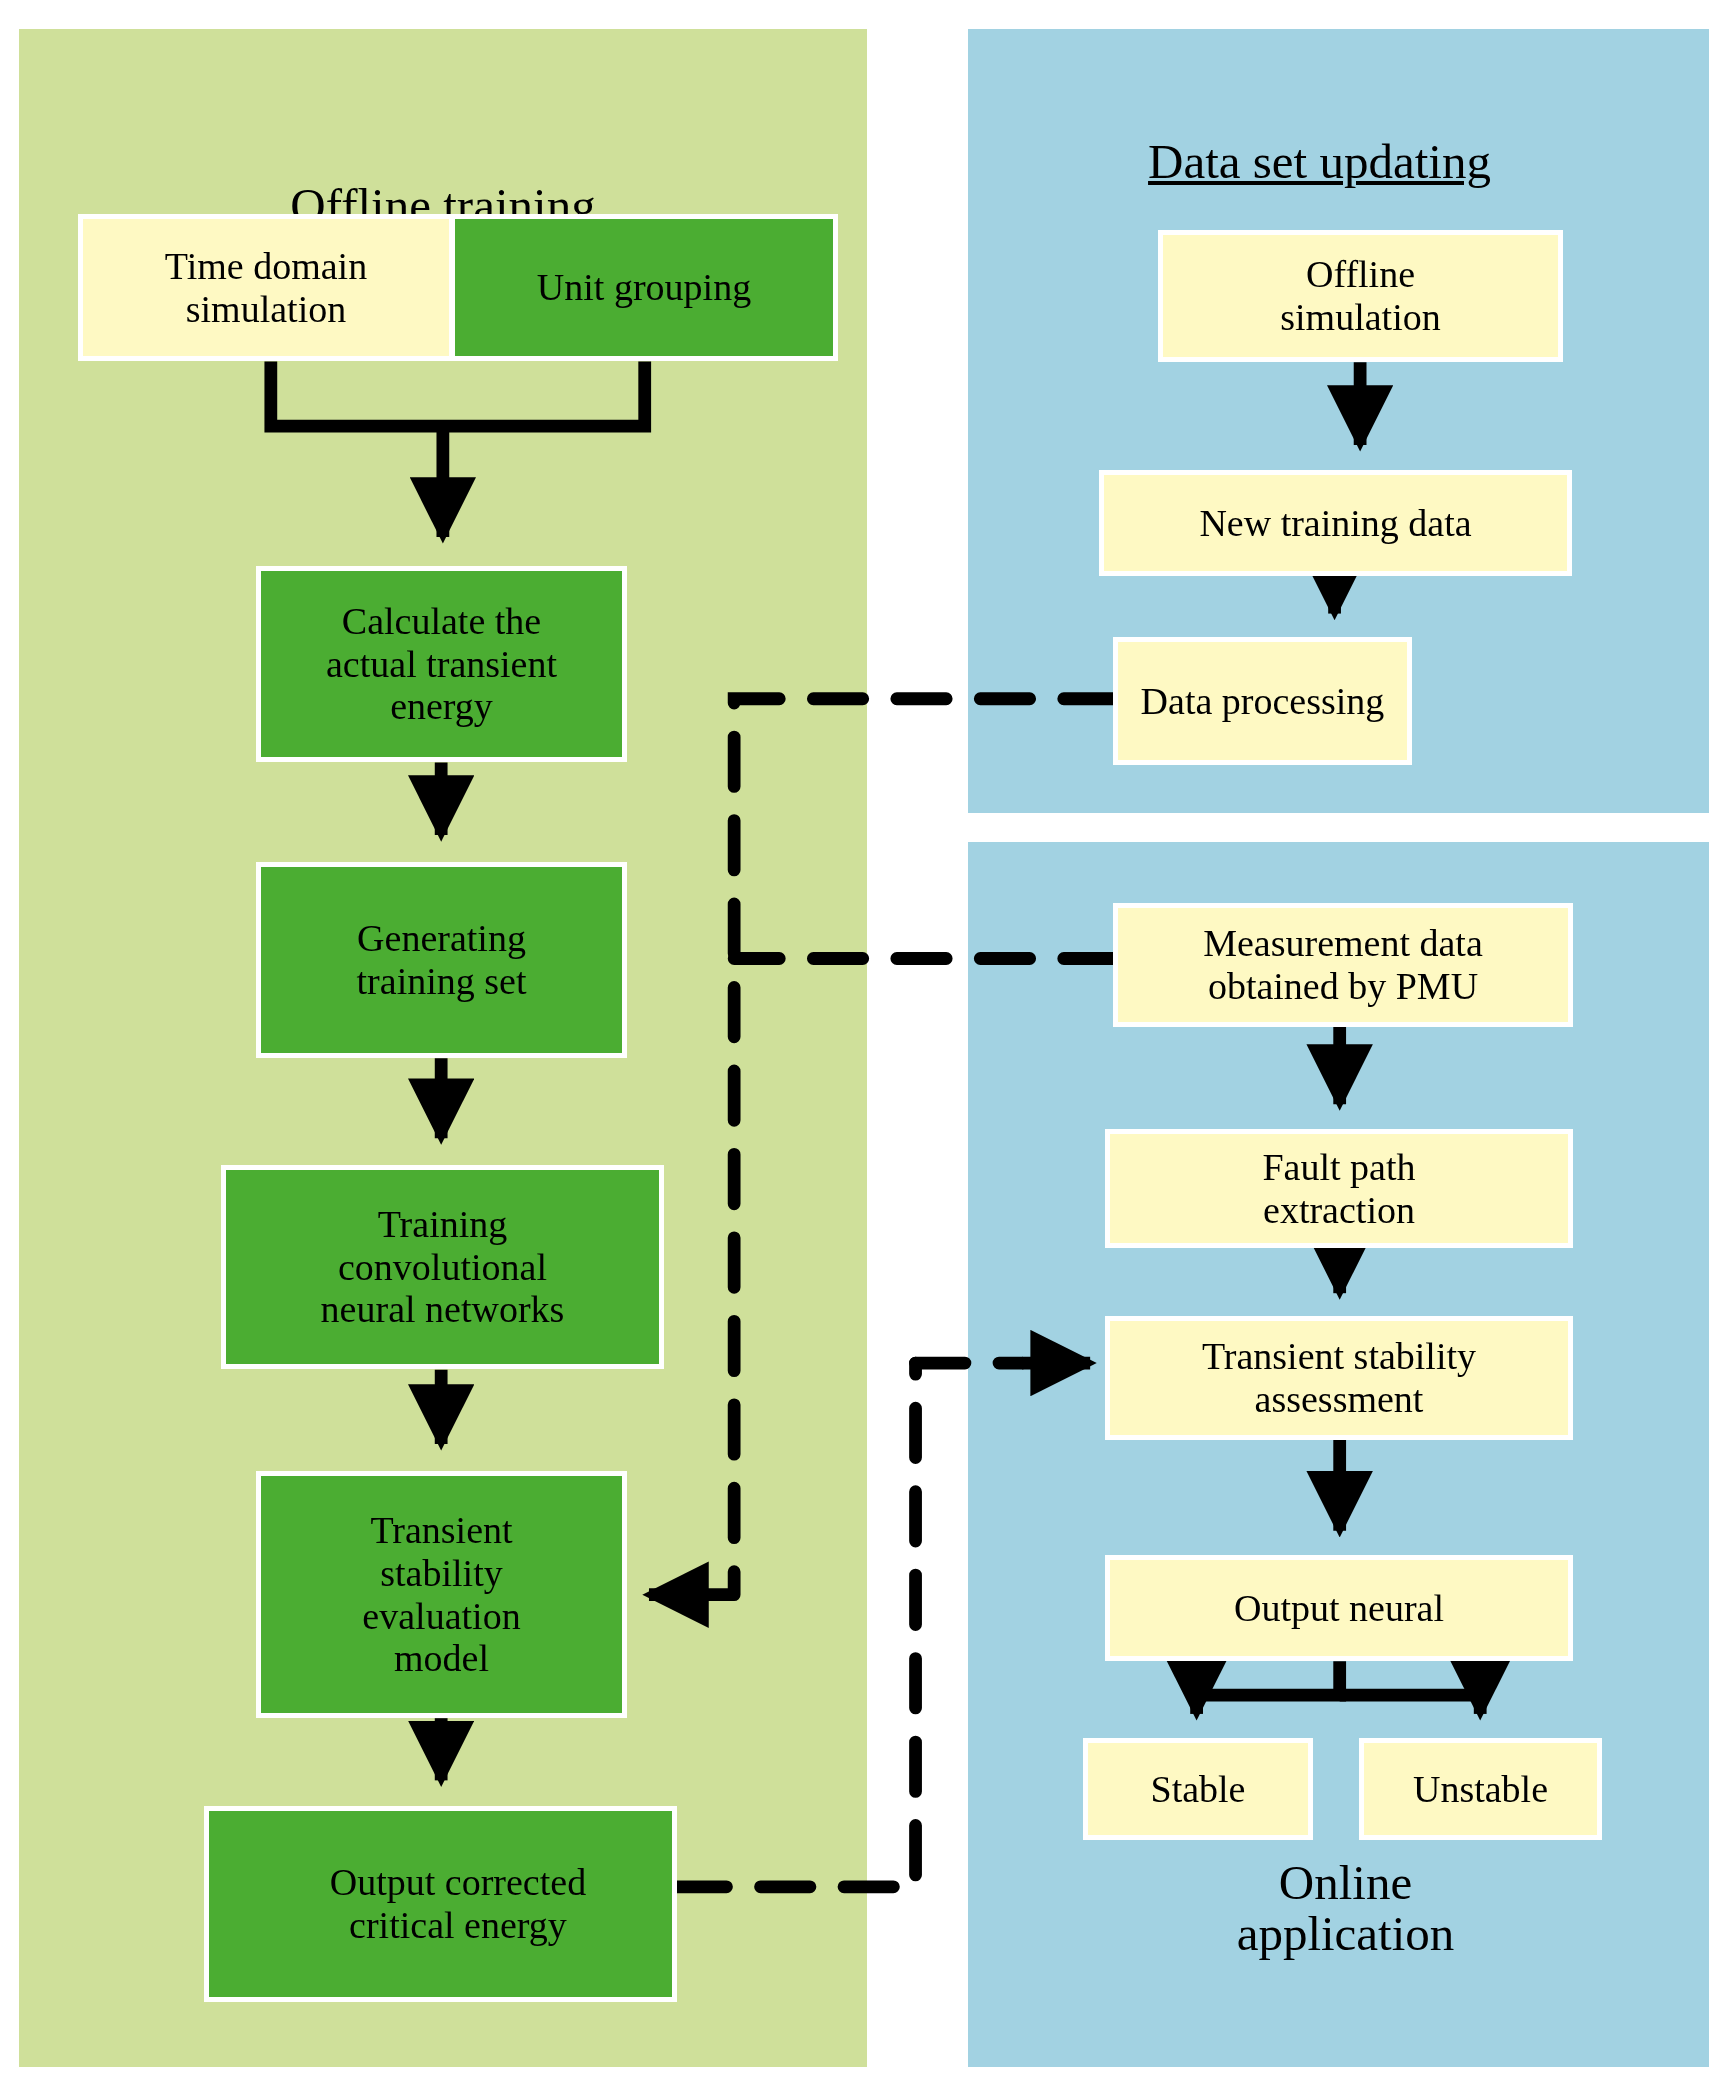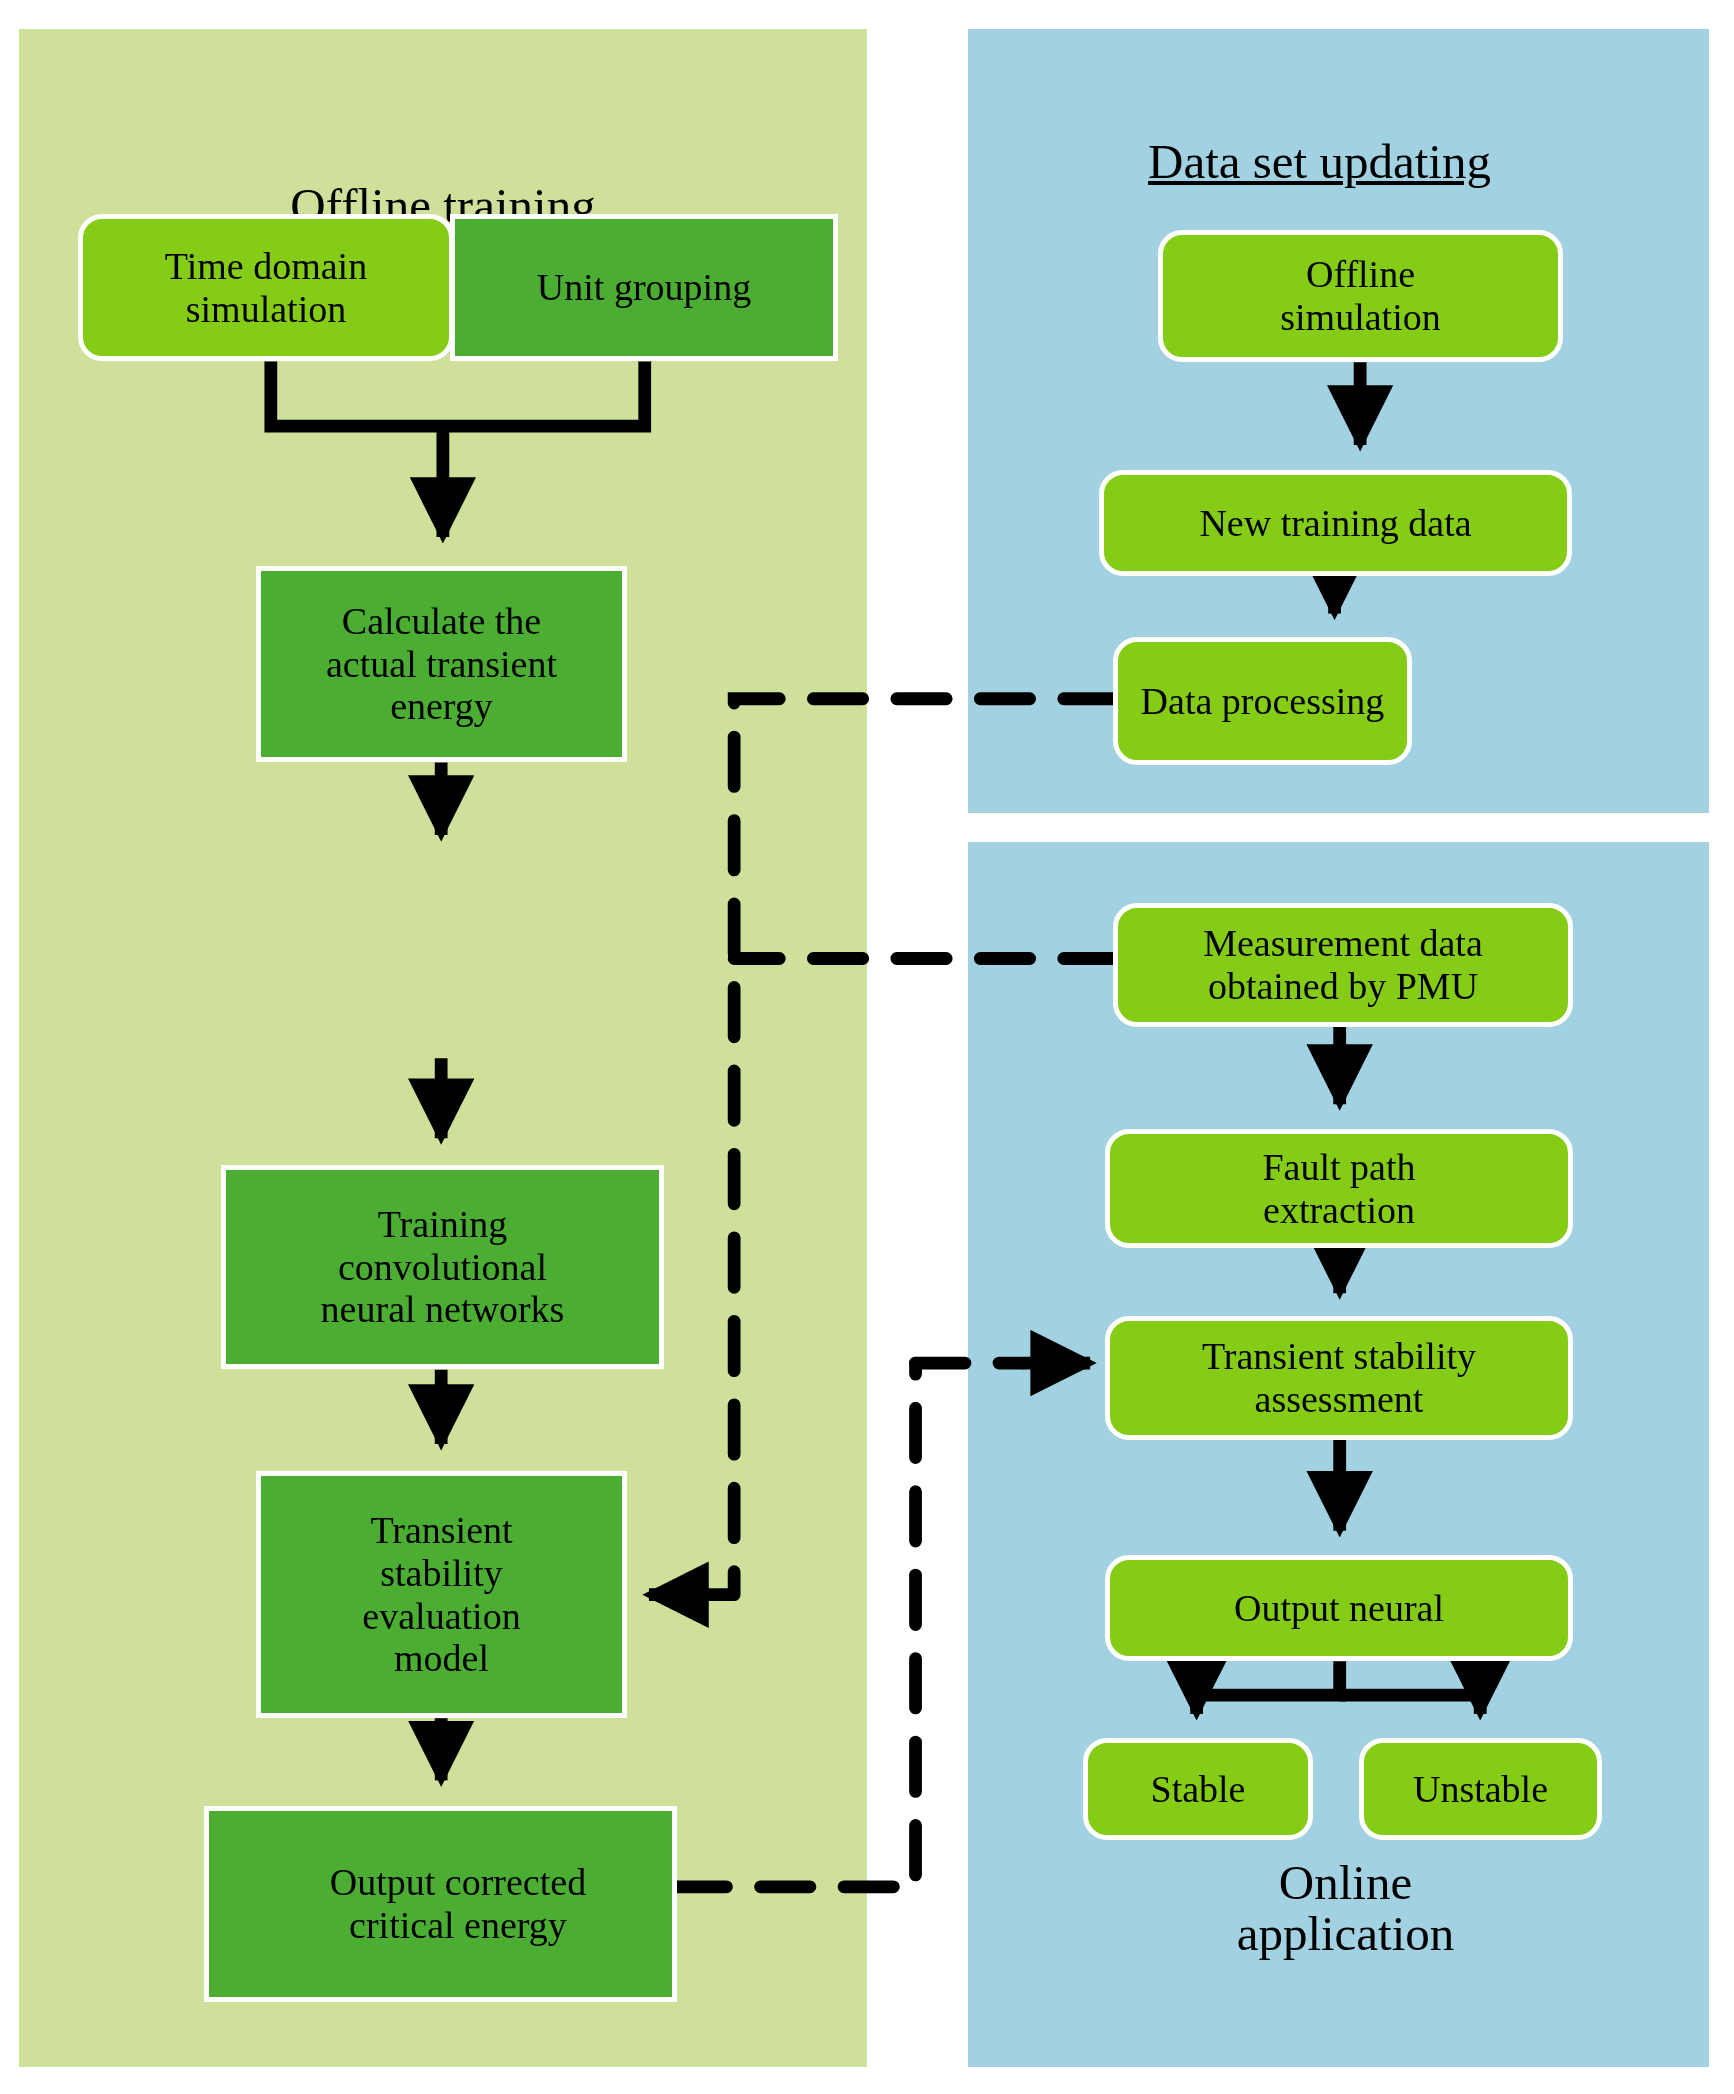--- a/index.html
+++ b/index.html
@@ -37,21 +37,21 @@
     align-items:center;
     justify-content:center;
     text-align:center;
     color:#000000;
     font-size:38px;
     line-height:1.12;
     white-space:pre-line;
     padding:1.7px 5.1px;
     font-family:"Liberation Serif", serif;
   }
-  .blue{background:#84cc16;border-radius:24px;}
+  .blue{background:#fef9c3;}
   .green{background:#4bad32;}
 
   
   #n-tds{left:78px;top:214px;width:376px;height:147px;}
   #n-ug{left:450px;top:214px;width:388px;height:147px;}
   #n-calc{left:256px;top:566px;width:371px;height:196px;}
   #n-gen{left:256px;top:862px;width:371px;height:196px;}
   #n-train{left:221px;top:1165px;width:443px;height:204px;}
   #n-eval{left:256px;top:1471px;width:371px;height:247px;}
   #n-out{left:204px;top:1806px;width:473px;height:196px;padding-left:40px;}
@@ -138,20 +138,22 @@
 
   <div class="node blue" id="n-tds">Time domain
 simulation</div>
 
   <div class="node green" id="n-ug">Unit grouping</div>
 
   <div class="node green" id="n-calc">Calculate the
 actual transient
 energy</div>
 
+  <div class="node green" id="n-gen">Generating
+training set</div>
 
   <div class="node green" id="n-eval">Transient
 stability
 evaluation
 model</div>
 
   <div class="node green" id="n-train">Training
 convolutional
 neural networks</div>
 

